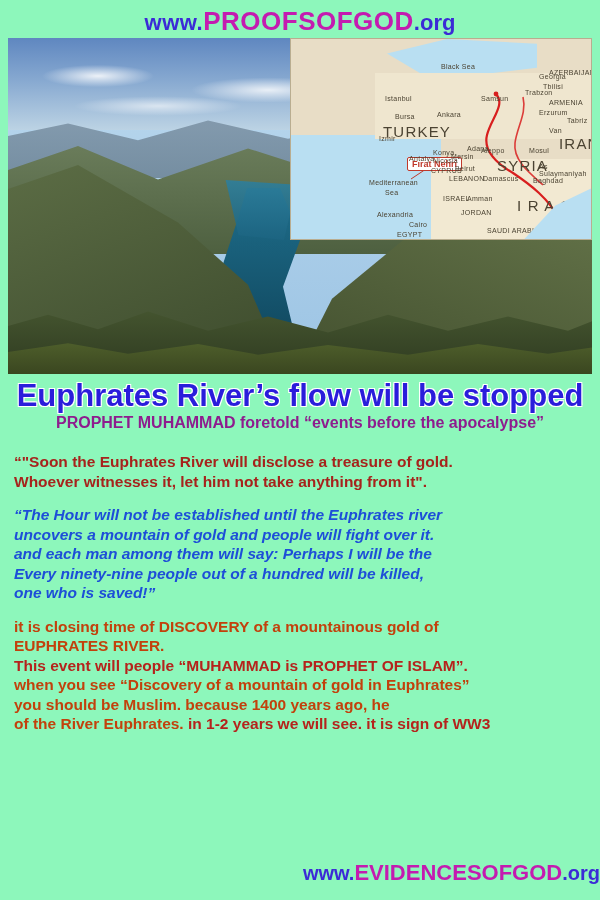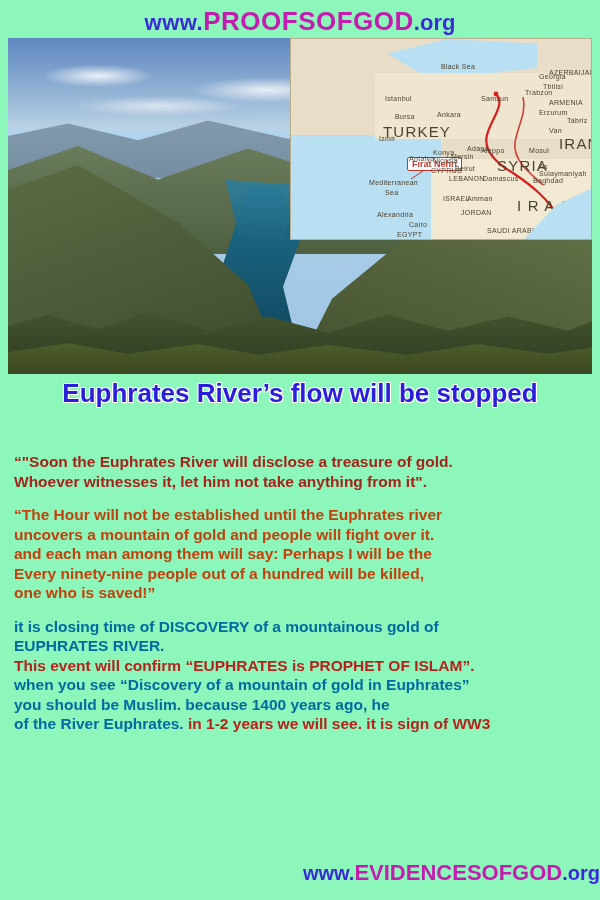--- a/index.html
+++ b/index.html
@@ -131,42 +131,42 @@
     position:absolute;left:116px;top:118px;
     background:#fff;border:1px solid #c0392b;
     color:#c0392b;font-weight:bold;font-size:9px;
     padding:1px 4px;border-radius:2px;
     white-space:nowrap;
   }
   
   .headline{
     position:absolute;left:0;top:378px;width:600px;height:38px;
     text-align:center;
-    font-weight:bold;font-size:26px;color:#2a1ddb;
+    font-weight:bold;font-size:31px;color:#2a1ddb;
     text-shadow:1px 1px 0 #fff, -1px -1px 0 #fff, 1px -1px 0 #fff, -1px 1px 0 #fff;
     font-family:"Liberation Sans", sans-serif;
     white-space:nowrap;
   }
   .subhead{
     position:absolute;left:0;top:414px;width:600px;height:24px;
     text-align:center;
     font-weight:bold;font-size:16px;color:#8e1c8e;
     white-space:nowrap;
   }
   
   .body{
     position:absolute;left:14px;top:452px;width:578px;
     font-size:15.5px;font-weight:bold;color:#a6231c;
     line-height:19.5px;
   }
   .body p{margin:0 0 0 0;}
   .gap{height:14px;}
   .q1{color:#a6231c;}
-  .q2{color:#c2410c;}
-  .line-blue{color:#0369a1;}
+  .q2{color:#1d4ed8;font-style:italic;}
+  .line-blue{color:#c2410c;}
   .line-red{color:#b5231c;}
   .mix-red{color:#b5231c;}
   
   .bottom-banner{
     position:absolute;left:0;bottom:14px;width:600px;text-align:right;
   }
   .bottom-banner .b1{font-weight:bold;font-size:20px;color:#3b2bd6;}
   .bottom-banner .b2{font-weight:bold;font-size:22px;color:#c41bb0;}
   .bottom-banner .b3{font-weight:bold;font-size:20px;color:#3b2bd6;}
 </style>
@@ -242,34 +242,35 @@
       <div class="map-label" style="left:196px;top:188px">SAUDI ARABIA</div>
       <div class="map-label" style="left:104px;top:74px">Bursa</div>
       <div class="map-label" style="left:88px;top:96px">Izmir</div>
       <div class="map-label" style="left:118px;top:116px">Antalya</div>
       <div class="map-label" style="left:160px;top:114px">Mersin</div>
       <div class="sea-persian"></div>
     </div>
   </div>
 
   <div class="headline">Euphrates River’s flow will be stopped</div>
+  <div class="subhead">PROPHET MUHAMMAD foretold  “events before the apocalypse”</div>
 
   <div class="body">
     <p class="q1">“"Soon the Euphrates River will disclose a treasure of gold.</p>
     <p class="q1"> Whoever witnesses it, let him not take anything from it".</p>
     <div class="gap"></div>
     <p class="q2">“The Hour will not be established until the Euphrates river</p>
     <p class="q2">uncovers a mountain of gold and people will fight over it.</p>
     <p class="q2">and each man among them will say: Perhaps I will be the</p>
     <p class="q2">Every ninety-nine people out of a hundred will be killed,</p>
     <p class="q2">one who is saved!”</p>
     <div class="gap"></div>
     <p class="line-blue">it is closing time of DISCOVERY of a mountainous gold  of</p>
     <p class="line-blue">EUPHRATES  RIVER.</p>
-    <p class="line-red">This event  will  confirm  “EUPHRATES is PROPHET OF ISLAM”.</p>
+    <p class="line-red">This event  will  people  “MUHAMMAD is PROPHET OF ISLAM”.</p>
     <p class="line-blue">when you see  “Discovery of a mountain of gold in Euphrates”</p>
     <p class="line-blue">you should be Muslim. because  1400 years ago,  he</p>
     <p><span class="line-blue">of the River Euphrates.</span><span class="mix-red">  in 1-2 years we will see. it is sign of WW3</span></p>
   </div>
 
   <div class="bottom-banner">
     <span class="b1">www.</span><span class="b2">EVIDENCESOFGOD</span><span class="b3">.org</span>
   </div>
 
 </div>

